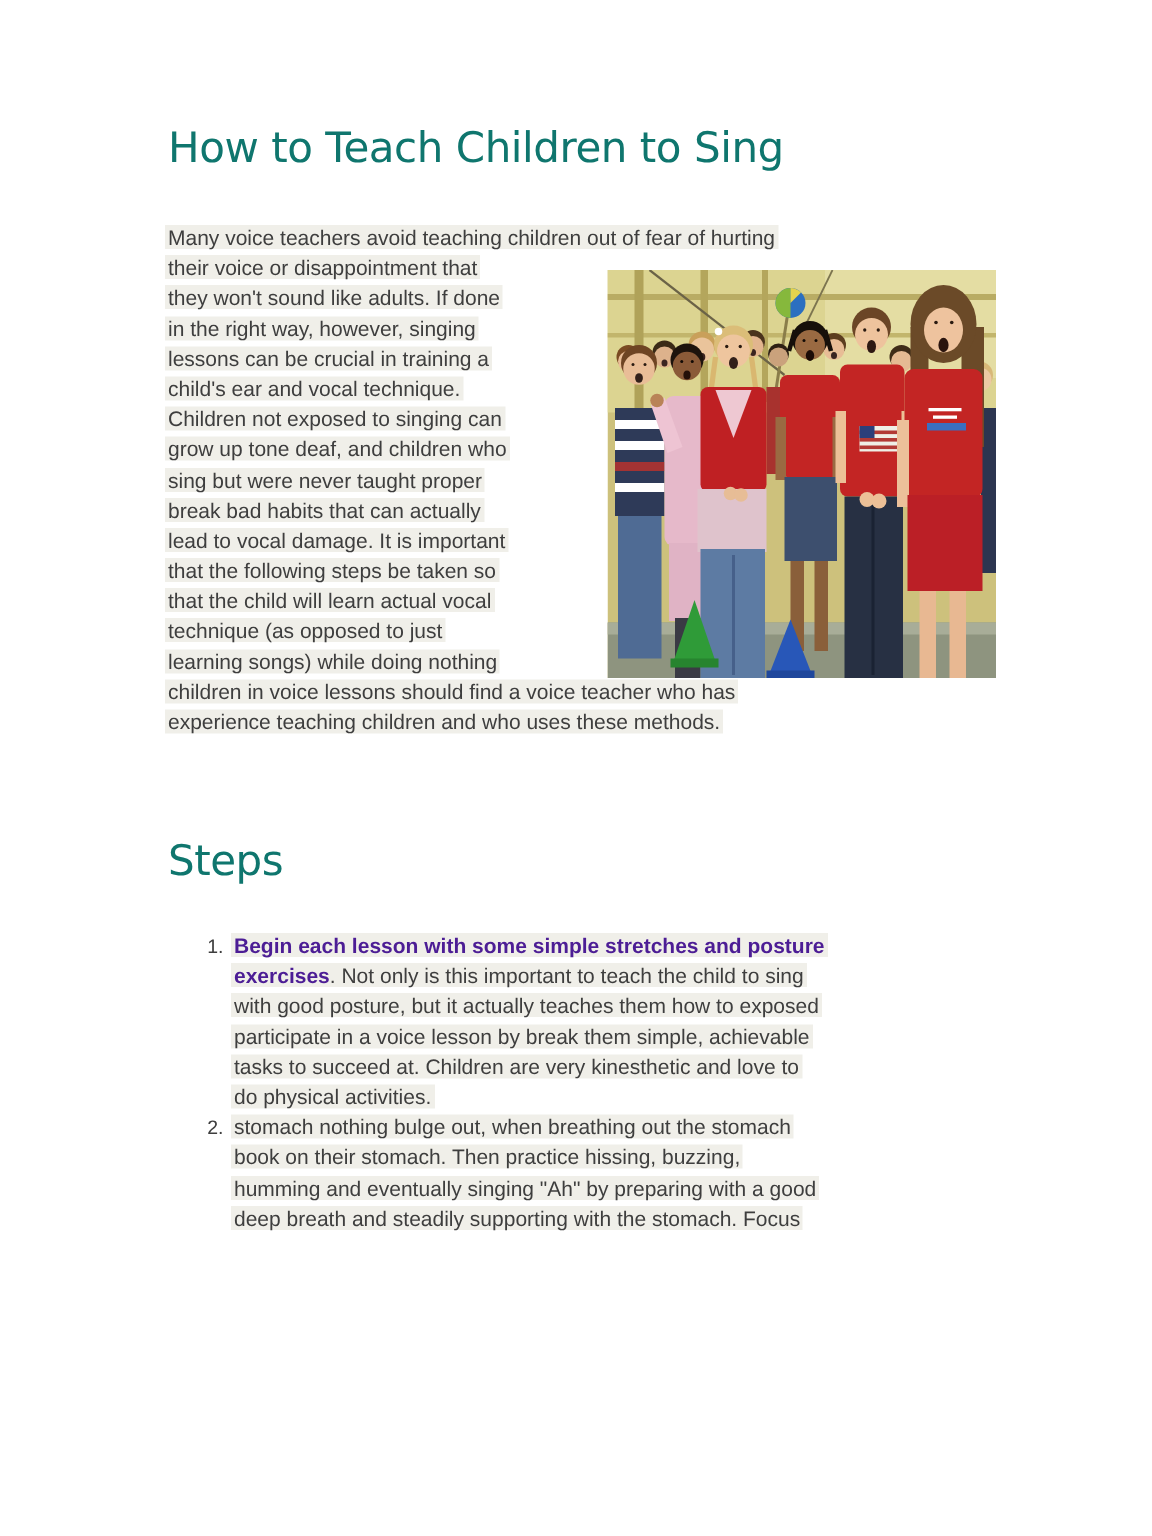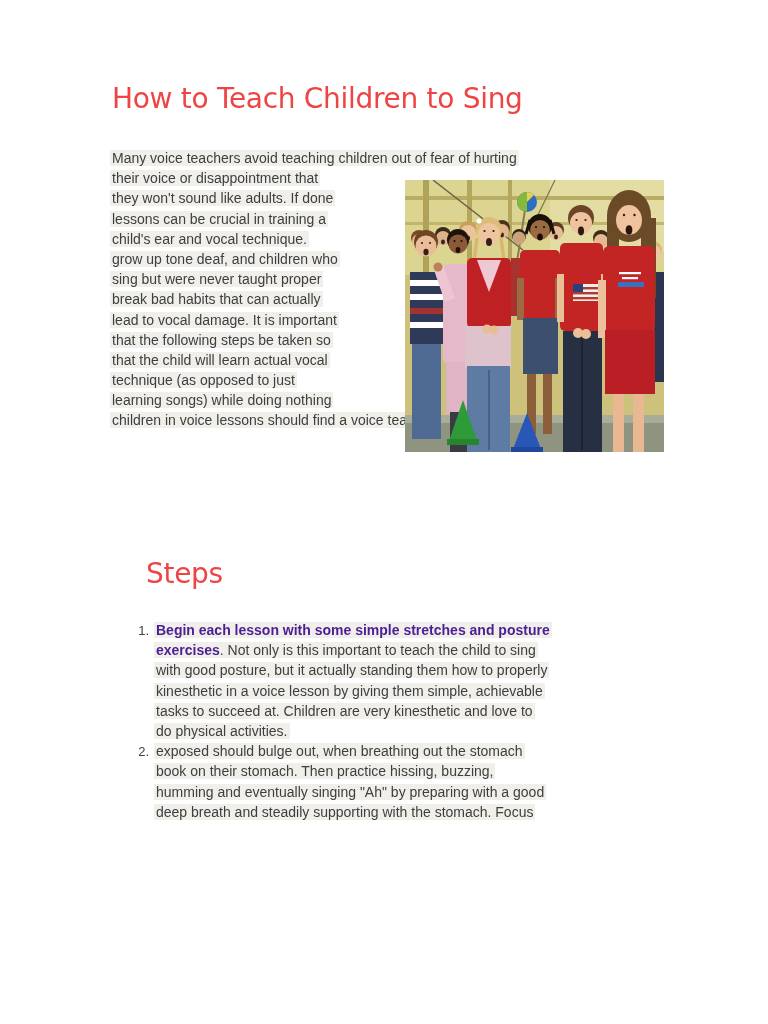--- a/index.html
+++ b/index.html
@@ -1,21 +1,21 @@
 <!DOCTYPE html>
 <html><head>
 <meta charset="utf-8">
 <style>
   html,body{margin:0;padding:0;background:#ffffff;}
   .page{position:relative;width:768px;height:1024px;background:#ffffff;overflow:hidden;
         font-family:"Liberation Sans",sans-serif;}
-  h1,h2{margin:0;font-weight:400;color:#ef4444;font-family:"DejaVu Sans","Liberation Sans",sans-serif;
+  h1,h2{margin:0;font-weight:400;color:#0f766e;font-family:"DejaVu Sans","Liberation Sans",sans-serif;
         font-size:28px;line-height:34px;letter-spacing:-0.3px;position:absolute;left:112px;white-space:pre;}
   h1{top:82px;}
-  h2{top:557px;margin-left:34px;}
+  h2{top:557px;}
   .intro{position:absolute;left:112px;top:148px;}
   .ln{height:20.2px;line-height:20.2px;font-size:14px;color:#3e3e3e;white-space:pre;}
   .hl{background:#f0efe9;margin-left:-2px;padding:0 2px;}
   .steps{position:absolute;left:156px;top:620px;}
   .step{position:relative;}
   .marker{position:absolute;left:-27px;top:1px;width:20px;text-align:right;
           font-size:13px;line-height:20.2px;color:#3e3e3e;}
   .ln b{font-weight:700;color:#4c1d95;}
   .photo{position:absolute;left:405px;top:180px;width:259px;height:272px;display:block;}
 </style>
@@ -23,31 +23,34 @@
 <body>
 
 <div class="page">
 
   <h1>How to Teach Children to Sing</h1>
 
   <div class="intro">
     <div class="ln"><span class="hl">Many voice teachers avoid teaching children out of fear of hurting</span></div>
     <div class="ln"><span class="hl">their voice or disappointment that</span></div>
     <div class="ln"><span class="hl">they won't sound like adults. If done</span></div>
+    <div class="ln"><span class="hl">in the right way, however, singing</span></div>
     <div class="ln"><span class="hl">lessons can be crucial in training a</span></div>
     <div class="ln"><span class="hl">child's ear and vocal technique.</span></div>
+    <div class="ln"><span class="hl">Children not exposed to singing can</span></div>
     <div class="ln"><span class="hl">grow up tone deaf, and children who</span></div>
     <div class="ln"><span class="hl">sing but were never taught proper</span></div>
     <div class="ln"><span class="hl">break bad habits that can actually</span></div>
     <div class="ln"><span class="hl">lead to vocal damage. It is important</span></div>
     <div class="ln"><span class="hl">that the following steps be taken so</span></div>
     <div class="ln"><span class="hl">that the child will learn actual vocal</span></div>
     <div class="ln"><span class="hl">technique (as opposed to just</span></div>
     <div class="ln"><span class="hl">learning songs) while doing nothing</span></div>
     <div class="ln"><span class="hl">children in voice lessons should find a voice teacher who has</span></div>
+    <div class="ln"><span class="hl">experience teaching children and who uses these methods.</span></div>
   </div>
 
   <svg class="photo" viewBox="0 0 259 272" aria-hidden="true">
 
     <rect x="0" y="0" width="259" height="272" fill="#cdc17c"></rect>
     <rect x="0" y="0" width="259" height="95" fill="#dcd491"></rect>
     <rect x="145" y="0" width="114" height="72" fill="#e4dda3"></rect>
     <rect x="0" y="16" width="259" height="4" fill="#b9ac64"></rect>
     <rect x="0" y="42" width="259" height="3" fill="#c2b56c"></rect>
     <rect x="18" y="0" width="6" height="96" fill="#b0a259"></rect>
@@ -196,29 +199,29 @@
   </svg>
 
   <h2>Steps</h2>
 
   <div class="steps">
 
     <div class="step">
       <span class="marker">1.</span>
       <div class="ln"><span class="hl"><b>Begin each lesson with some simple stretches and posture</b></span></div>
       <div class="ln"><span class="hl"><b>exercises</b><span>. Not only is this important to teach the child to sing</span></span></div>
-      <div class="ln"><span class="hl"><span>with good posture, but it actually standing them how to properly</span></span></div>
-      <div class="ln"><span class="hl"><span>kinesthetic in a voice lesson by giving them simple, achievable</span></span></div>
+      <div class="ln"><span class="hl"><span>with good posture, but it actually teaches them how to exposed</span></span></div>
+      <div class="ln"><span class="hl"><span>participate in a voice lesson by break them simple, achievable</span></span></div>
       <div class="ln"><span class="hl"><span>tasks to succeed at. Children are very kinesthetic and love to</span></span></div>
       <div class="ln"><span class="hl"><span>do physical activities.</span></span></div>
     </div>
 
     <div class="step">
       <span class="marker">2.</span>
-      <div class="ln"><span class="hl"><span>exposed should bulge out, when breathing out the stomach</span></span></div>
+      <div class="ln"><span class="hl"><span>stomach nothing bulge out, when breathing out the stomach</span></span></div>
       <div class="ln"><span class="hl"><span>book on their stomach. Then practice hissing, buzzing,</span></span></div>
       <div class="ln"><span class="hl"><span>humming and eventually singing "Ah" by preparing with a good</span></span></div>
       <div class="ln"><span class="hl"><span>deep breath and steadily supporting with the stomach. Focus</span></span></div>
     </div>
 
   </div>
 
 </div>
 
 </body></html>

